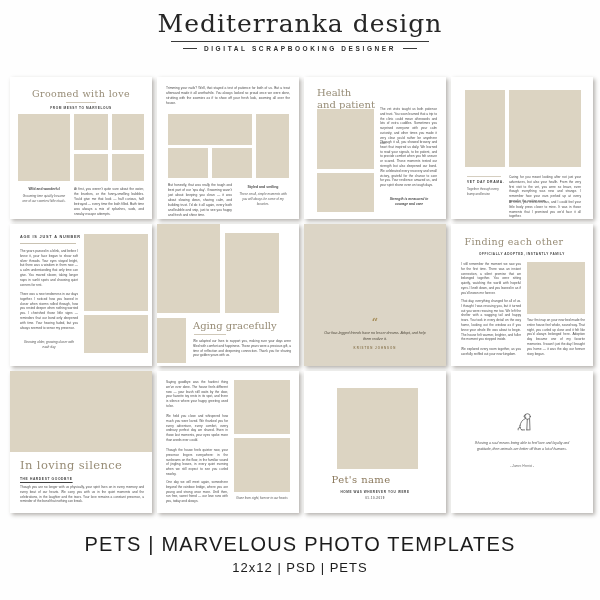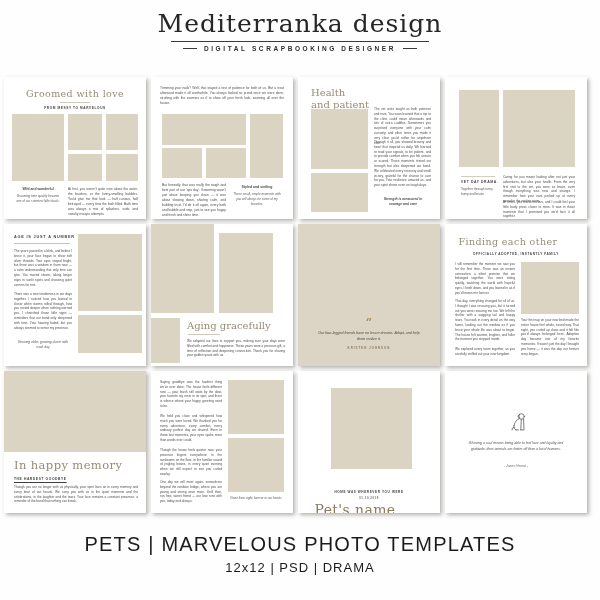--- a/index.html
+++ b/index.html
@@ -7,21 +7,21 @@
 
   
   .header{position:absolute;top:9px;left:0;width:600px;text-align:center;}
   .brand{font-family:"DejaVu Serif",serif;font-size:25px;color:#262626;letter-spacing:1px;}
   .brand-rule{width:258px;height:1px;background:#3a3a3a;margin:3px auto 3px;}
   .tagline-row{display:flex;align-items:center;justify-content:center;gap:7px;}
   .dash{width:14px;height:1px;background:#3a3a3a;}
   .tagline{font-size:6.5px;font-weight:bold;letter-spacing:2.6px;color:#2e2e2e;}
 
   
-  .grid{position:absolute;left:4px;top:77px;display:grid;grid-template-columns:repeat(4,142px);grid-auto-rows:142px;gap:5px;}
+  .grid{position:absolute;left:10px;top:77px;display:grid;grid-template-columns:repeat(4,142px);grid-auto-rows:142px;gap:5px;}
   .card{position:relative;background:#fff;box-shadow:1.5px 2px 4px rgba(90,85,75,.45);overflow:hidden;}
   .ph{position:absolute;background:#dcd4c2;}
   .abs{position:absolute;}
   .serif{font-family:"DejaVu Serif",serif;color:#978c76;}
   .caps{font-weight:bold;color:#3f3f3f;letter-spacing:.6px;}
   .body-txt{color:#4c4c4c;text-align:justify;line-height:1.5;}
   .c{text-align:center;}
   .it{font-style:italic;}
   .divider{position:absolute;height:1px;background:#cfc8b9;}
 
@@ -122,38 +122,38 @@
     <div class="abs caps c" style="left:0;top:28px;width:142px;font-size:3.1px;">OFFICIALLY ADOPTED, INSTANTLY FAMILY</div>
     <div class="abs body-txt" style="left:10px;top:38px;width:60px;font-size:3.2px;">I still remember the moment we saw you for the first time. There was an instant connection, a silent promise that we belonged together. You were sitting quietly, watching the world with hopeful eyes. I knelt down, and you leaned in as if you'd known me forever.</div>
     <div class="abs body-txt" style="left:10px;top:75px;width:60px;font-size:3.2px;">That day, everything changed for all of us. I thought I was rescuing you, but it turned out you were rescuing me too. We left the shelter with a wagging tail and happy tears. You took in every detail on the way home, looking out the window as if you knew your whole life was about to begin. The house felt warmer, brighter, and fuller the moment you stepped inside.</div>
     <div class="abs body-txt" style="left:10px;top:123px;width:60px;font-size:3.2px;">We explored every room together, as you carefully sniffed out your new kingdom.</div>
     <div class="ph" style="left:76px;top:38px;width:58px;height:52px;"></div>
     <div class="abs body-txt" style="left:76px;top:94px;width:58px;font-size:3.2px;">Your first nap on your new bed made the entire house feel whole, sound way. That night, you curled up close and it felt like you'd always belonged here. Adoption day became one of my favorite memories. It wasn't just the day I brought you home — it was the day our forever story began.</div>
   </div>
 
   <div class="card">
     <div class="ph" style="left:0;top:0;width:142px;height:81px;"></div>
-    <div class="abs serif" style="left:10px;top:87px;font-size:11.5px;letter-spacing:.4px;">In happy memory</div>
+    <div class="abs serif" style="left:10px;top:87px;font-size:11.5px;letter-spacing:.4px;">In loving silence</div>
     <div class="abs caps" style="left:10px;top:106px;font-size:3.3px;text-decoration:underline;text-underline-offset:1.5px;">THE HARDEST GOODBYE</div>
     <div class="abs body-txt" style="left:10px;top:114px;width:124px;font-size:3.2px;">Though you are no longer with us physically, your spirit lives on in every memory and every beat of our hearts. We carry you with us in the quiet moments and the celebrations, in the laughter and the tears. Your love remains a constant presence, a reminder of the bond that nothing can break.</div>
   </div>
 
   <div class="card">
     <div class="abs body-txt" style="left:9px;top:9px;width:62px;font-size:3.2px;">Saying goodbye was the hardest thing we've ever done. The house feels different now — your leash still waits by the door, your favorite toy rests in its spot, and there is silence where your happy greeting used to be.</div>
     <div class="abs body-txt" style="left:9px;top:43px;width:62px;font-size:3.2px;">We held you close and whispered how much you were loved. We thanked you for every adventure, every comfort, every ordinary perfect day we shared. Even in those last moments, your eyes spoke more than words ever could.</div>
     <div class="abs body-txt" style="left:9px;top:77px;width:62px;font-size:3.2px;">Though the house feels quieter now, your presence lingers everywhere: in the sunbeams on the floor, in the familiar sound of jingling leaves, in every quiet evening when we still expect to see you curled nearby.</div>
     <div class="abs body-txt" style="left:9px;top:109px;width:62px;font-size:3.2px;">One day we will meet again, somewhere beyond the rainbow bridge, where you are young and strong once more. Until then, run free, sweet friend — our love runs with you, today and always.</div>
     <div class="ph" style="left:77px;top:9px;width:56px;height:54px;"></div>
     <div class="ph" style="left:77px;top:67px;width:56px;height:54px;"></div>
     <div class="abs c it" style="left:77px;top:125px;width:56px;font-size:3.1px;color:#555;line-height:1.5;">Gone from sight, forever in our hearts</div>
   </div>
 
   <div class="card">
     <div class="ph" style="left:33px;top:17px;width:81px;height:81px;"></div>
-    <div class="abs serif c" style="left:0;top:103px;width:114px;font-size:14px;color:#8c7a5e;letter-spacing:.4px;margin-top:28px;">Pet's name</div>
+    <div class="abs serif c" style="left:0;top:103px;width:114px;font-size:10px;color:#8c7a5e;letter-spacing:.4px;">Pet's name</div>
     <div class="abs caps c" style="left:0;top:119px;width:142px;font-size:3.1px;">HOME WAS WHEREVER YOU WERE</div>
     <div class="abs c" style="left:0;top:125px;width:142px;font-size:2.9px;font-weight:bold;color:#6e6e6e;letter-spacing:.5px;">01.10.2019</div>
   </div>
 
   <div class="card">
     <svg class="abs" style="left:58px;top:41px;" width="26" height="22" viewBox="0 0 26 22">
       <g fill="none" stroke="#5b5b5b" stroke-width="0.8" stroke-linecap="round" stroke-linejoin="round">
         <circle cx="18.5" cy="4.5" r="2.8"></circle>
         <path d="M16.6,2.6 q-1.5,0.3 -1.7,2 q0.8,0.9 1.9,0.7"></path>
         <path d="M16.2,6.6 C13.4,7.8 11.6,10.2 11,13.6"></path>
@@ -165,14 +165,14 @@
       </g>
     </svg>
     <div class="abs c it" style="left:18px;top:70px;width:106px;font-size:3.5px;color:#4e4e4e;line-height:1.6;">If having a soul means being able to feel love and loyalty and gratitude, then animals are better off than a lot of humans.</div>
     <div class="abs c it" style="left:0;top:93px;width:142px;font-size:3.2px;color:#6a6a6a;">- James Herriot -</div>
   </div>
 
 </div>
 
 <div class="footer">
   <div class="footer-title">PETS | MARVELOUS PHOTO TEMPLATES</div>
-  <div class="footer-sub">12x12  |  PSD  |  DRAMA</div>
+  <div class="footer-sub">12x12  |  PSD  |  PETS</div>
 </div>
 
 </body></html>

